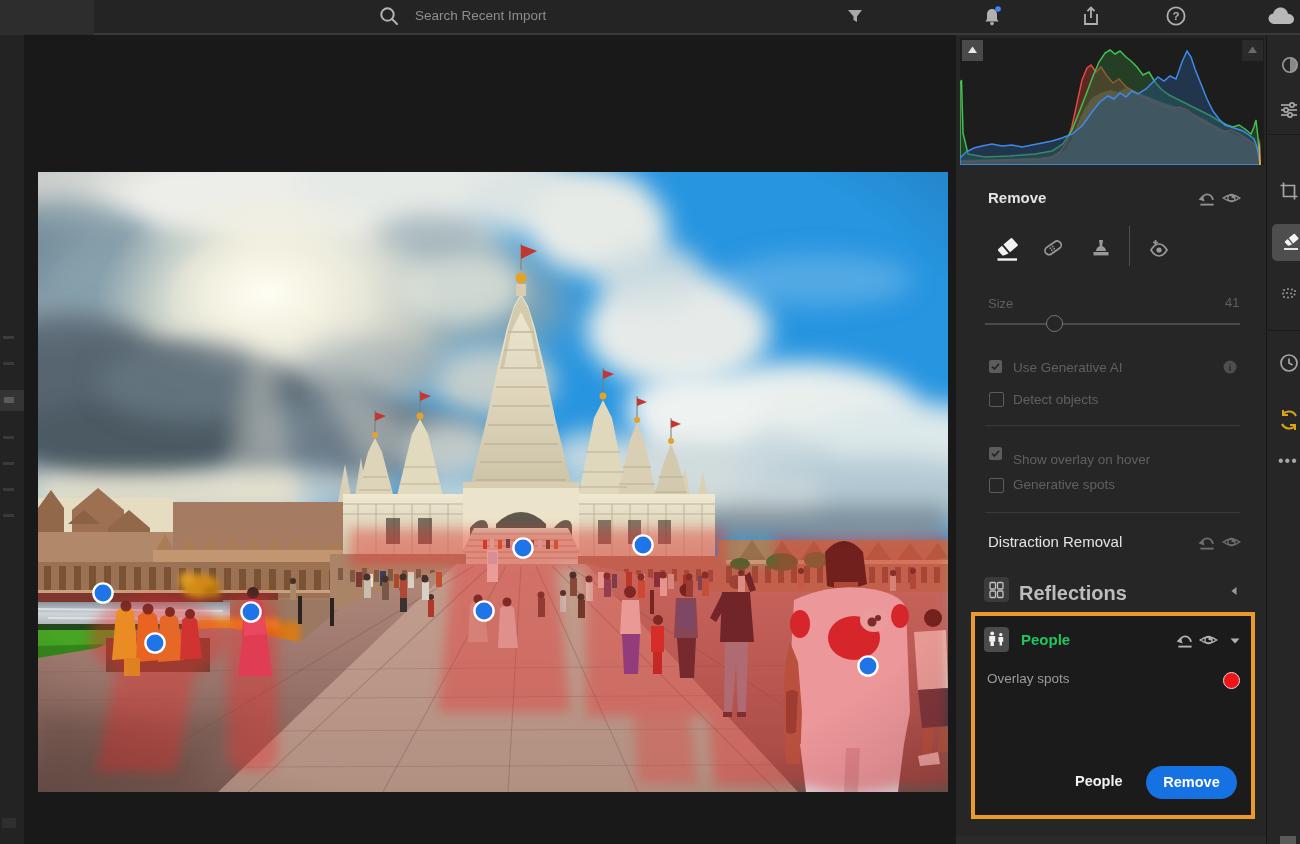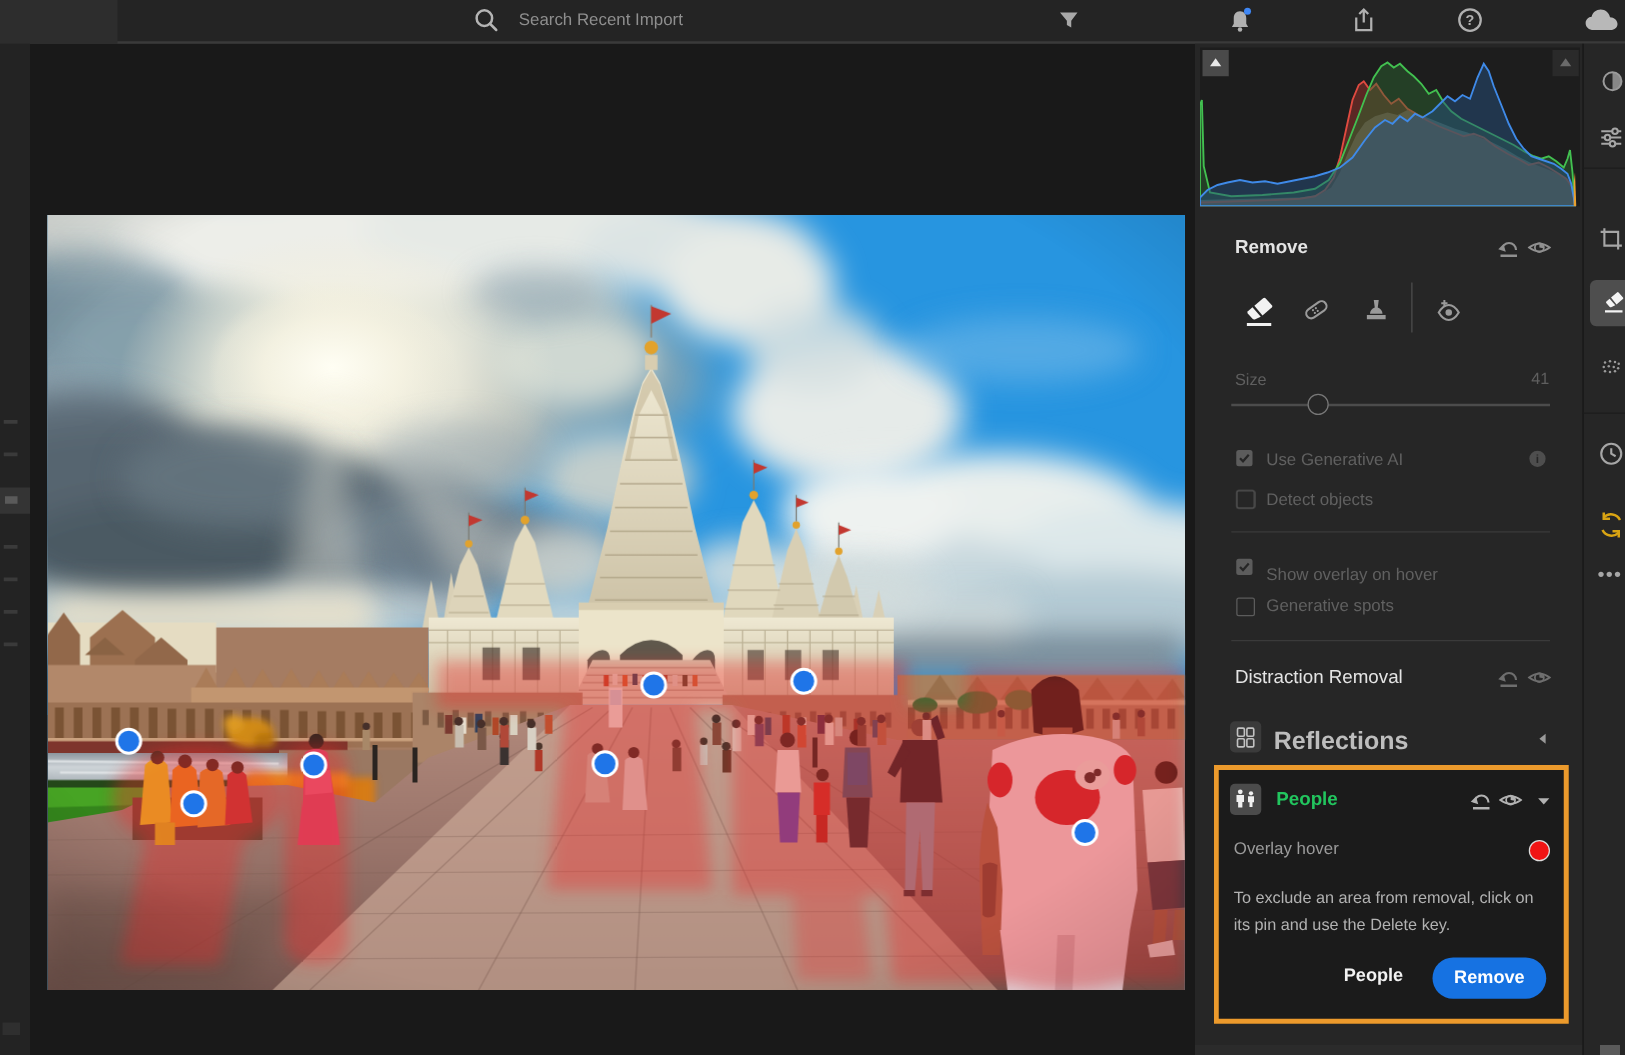--- a/index.html
+++ b/index.html
@@ -728,23 +728,22 @@
     <line x1="3.4" y1="14.6" x2="16.6" y2="14.6" stroke="#b2b2b2" stroke-width="1.9"></line>
   </svg>
   <svg class="abs" style="left:1199px;top:632px" width="19" height="16" viewBox="0 0 19 16">
     <path d="M1.2 8 Q 9.5 1.8 17.8 8 Q 9.5 14.2 1.2 8 Z" fill="none" stroke="#b2b2b2" stroke-width="1.5"></path>
     <circle cx="9.5" cy="8" r="3.6" fill="none" stroke="#b2b2b2" stroke-width="1.4"></circle>
     <path d="M9.5 8 L9.5 4.6 A 3.4 3.4 0 0 1 12.8 8.6 Z" fill="#b2b2b2"></path>
   </svg>
   <svg class="abs" style="left:1228px;top:636px" width="14" height="10" viewBox="0 0 14 10">
       <path d="M2.5 2.5 L7 7.5 L11.5 2.5 Z" fill="#b2b2b2"></path>
     </svg>
-  <div class="abs" style="left:987px;top:671px;color:#9b9b9b;font-size:13.5px">Overlay hover</div>
+  <div class="abs" style="left:987px;top:671px;color:#9b9b9b;font-size:13.5px">Overlay spots</div>
   <div class="abs" style="left:1223px;top:672px;width:15px;height:15px;border-radius:50%;background:#f01414;border:1.5px solid #dcdcdc"></div>
-  <div class="abs" style="left:987px;top:707px;width:268px;color:#b2b2b2;font-size:13px;line-height:22px">To exclude an area from removal, click on<br>its pin and use the Delete key.</div>
   <div class="abs" style="left:1075px;top:773px;color:#f2f2f2;font-size:14.5px;font-weight:bold">People</div>
   <div class="abs" style="left:1146px;top:766px;width:91px;height:33px;background:#1672e2;border-radius:17px;color:#fff;font-size:14.5px;font-weight:bold;text-align:center;line-height:33px">Remove</div>
 
   <div class="abs" style="left:956px;top:836px;width:310px;height:8px;background:#2b2b2b"></div>
 
   <div class="abs" style="left:1266px;top:35px;width:34px;height:809px;background:#262626;border-left:1px solid #171717"></div>
   <svg class="abs" style="left:1280px;top:55px" width="20" height="20" viewBox="0 0 20 20">
     <circle cx="10" cy="10" r="7.2" fill="none" stroke="#9a9a9a" stroke-width="1.6"></circle>
     <path d="M10 2.8 A7.2 7.2 0 0 1 10 17.2 Z" fill="#9a9a9a" opacity="0.85"></path>
   </svg>

